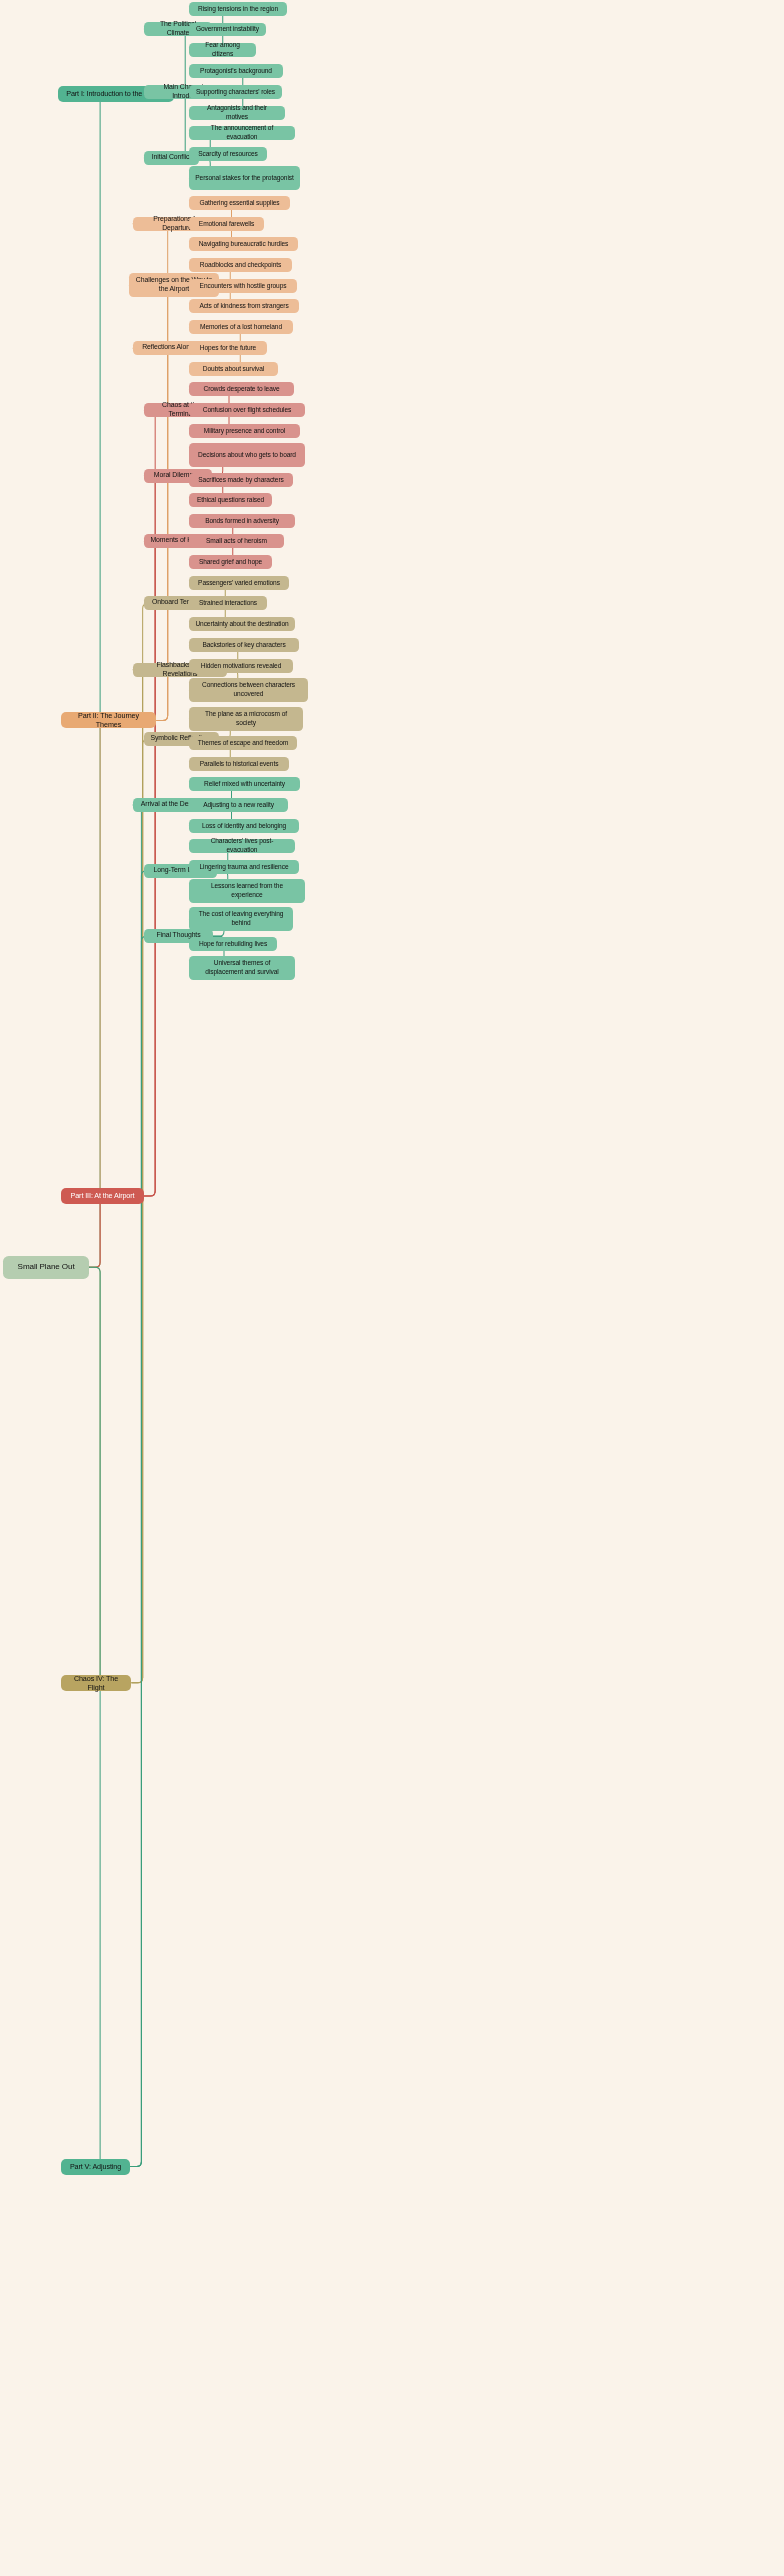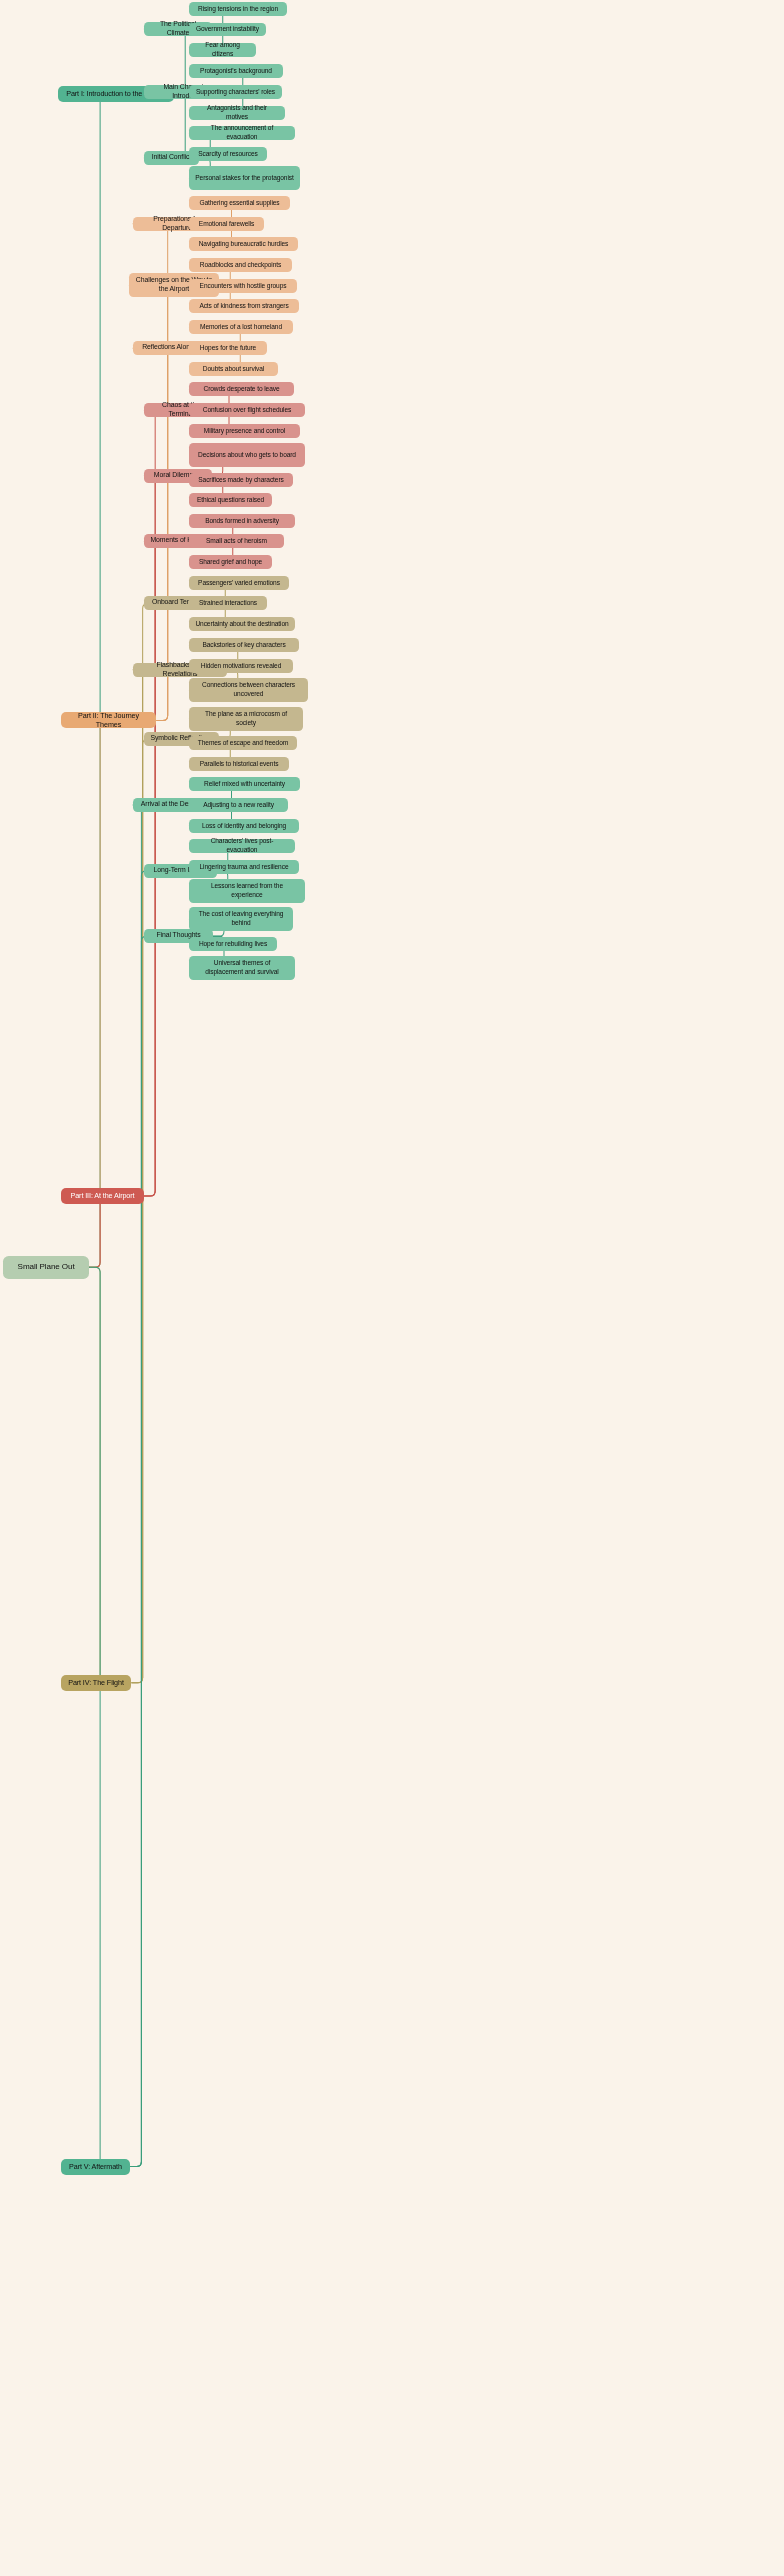--- a/index.html
+++ b/index.html
@@ -237,21 +237,21 @@
     <div class="node lvl3" style="left: 189px; top: 514px; width: 106px; height: 13.8px; background: rgb(217, 147, 141);">
       <span>Bonds formed in adversity</span>
     </div>
     <div class="node lvl3" style="left: 189px; top: 534px; width: 95px; height: 13.8px; background: rgb(217, 147, 141);">
       <span>Small acts of heroism</span>
     </div>
     <div class="node lvl3" style="left: 189px; top: 555px; width: 83px; height: 13.8px; background: rgb(217, 147, 141);">
       <span>Shared grief and hope</span>
     </div>
     <div class="node lvl1" style="left: 61px; top: 1675px; width: 70px; height: 16.3px; background: rgb(184, 164, 97);">
-      <span>Part IV: The Flight</span>
+      <span>Chaos IV: The Flight</span>
     </div>
     <div class="node lvl2" style="left: 144px; top: 596px; width: 70px; height: 13.8px; background: rgb(196, 183, 143);">
       <span>Onboard Tensions</span>
     </div>
     <div class="node lvl3" style="left: 189px; top: 576px; width: 100px; height: 13.8px; background: rgb(196, 183, 143);">
       <span>Passengers' varied emotions</span>
     </div>
     <div class="node lvl3" style="left: 189px; top: 596px; width: 78px; height: 13.8px; background: rgb(196, 183, 143);">
       <span>Strained interactions</span>
     </div>
@@ -276,21 +276,21 @@
     <div class="node lvl3" style="left: 189px; top: 707px; width: 114px; height: 24px; background: rgb(196, 183, 143);">
       <span>The plane as a microcosm of society</span>
     </div>
     <div class="node lvl3" style="left: 189px; top: 736px; width: 108px; height: 13.8px; background: rgb(196, 183, 143);">
       <span>Themes of escape and freedom</span>
     </div>
     <div class="node lvl3" style="left: 189px; top: 757px; width: 100px; height: 13.8px; background: rgb(196, 183, 143);">
       <span>Parallels to historical events</span>
     </div>
     <div class="node lvl1" style="left: 61px; top: 2159px; width: 69px; height: 16.3px; background: rgb(82, 179, 145);">
-      <span>Part V: Aftermath</span>
+      <span>Part V: Adjusting</span>
     </div>
     <div class="node lvl2" style="left: 133px; top: 798px; width: 88px; height: 13.8px; background: rgb(121, 196, 164);">
       <span>Arrival at the Destination</span>
     </div>
     <div class="node lvl3" style="left: 189px; top: 777px; width: 111px; height: 13.8px; background: rgb(121, 196, 164);">
       <span>Relief mixed with uncertainty</span>
     </div>
     <div class="node lvl3" style="left: 189px; top: 798px; width: 99px; height: 13.8px; background: rgb(121, 196, 164);">
       <span>Adjusting to a new reality</span>
     </div>

